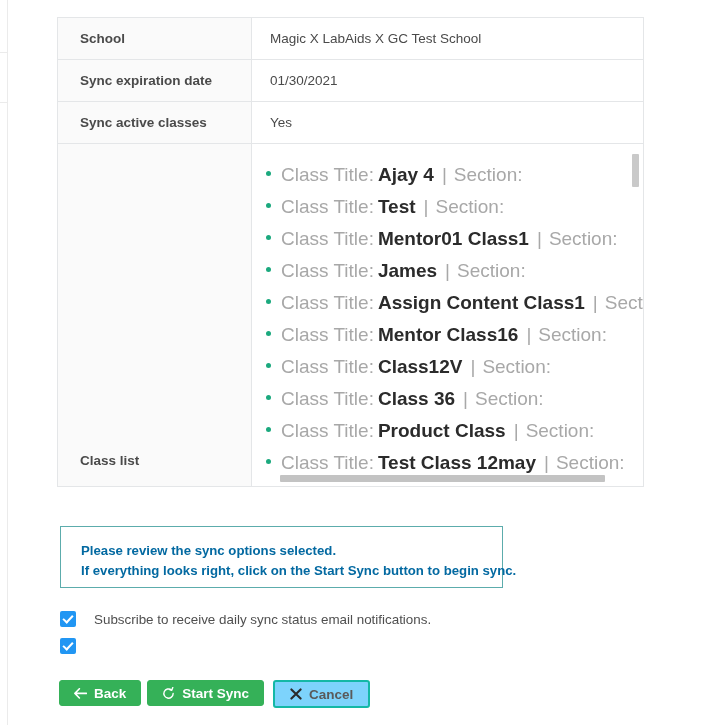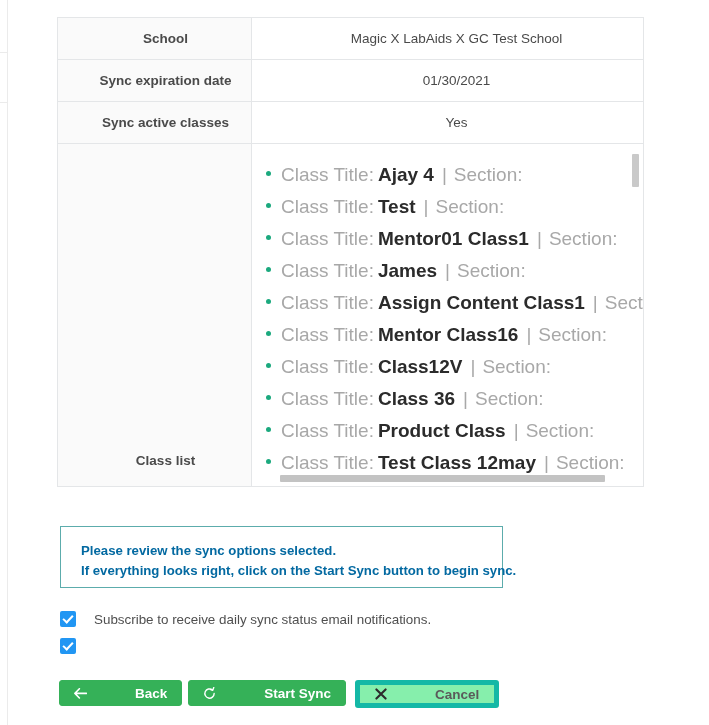--- a/index.html
+++ b/index.html
@@ -44,21 +44,20 @@
   
   .summary-table {
     position: absolute;
     left: 57px;
     top: 17px;
     width: 587px;
     border-collapse: collapse;
     border: 1px solid #e4e6e8;
     background: #fff;
     table-layout: fixed;
-    text-align: center;
   }
   .summary-table td {
     border: 1px solid #e4e6e8;
     padding: 0;
     vertical-align: middle;
   }
   .cell-label {
     width: 194px;
     background: #fafafa;
     font-weight: bold;
@@ -240,34 +239,33 @@
   .btn {
     display: inline-flex;
     align-items: center;
     justify-content: center;
     font-size: 13.5px;
     font-weight: bold;
     border-radius: 3px;
     box-sizing: border-box;
     cursor: pointer;
     white-space: nowrap;
-    gap: 41px;
   }
   .btn-green {
     background: #35b158;
     color: #ffffff;
     border: 1px solid #35b158;
     height: 26px;
     padding: 0 14px;
   }
   .btn-back { margin-right: 6px; }
   .btn-white {
-    background: #86efac;
+    background: #7dd3fc;
     color: #5a5a5a;
-    border: 5px solid #14b8a6;
+    border: 2px solid #14b8a6;
     height: 28px;
     padding: 0 15px;
     margin-left: 9px;
   }
   .btn .ico {
     display: inline-flex;
     align-items: center;
     margin-right: 7px;
     line-height: 1;
   }

